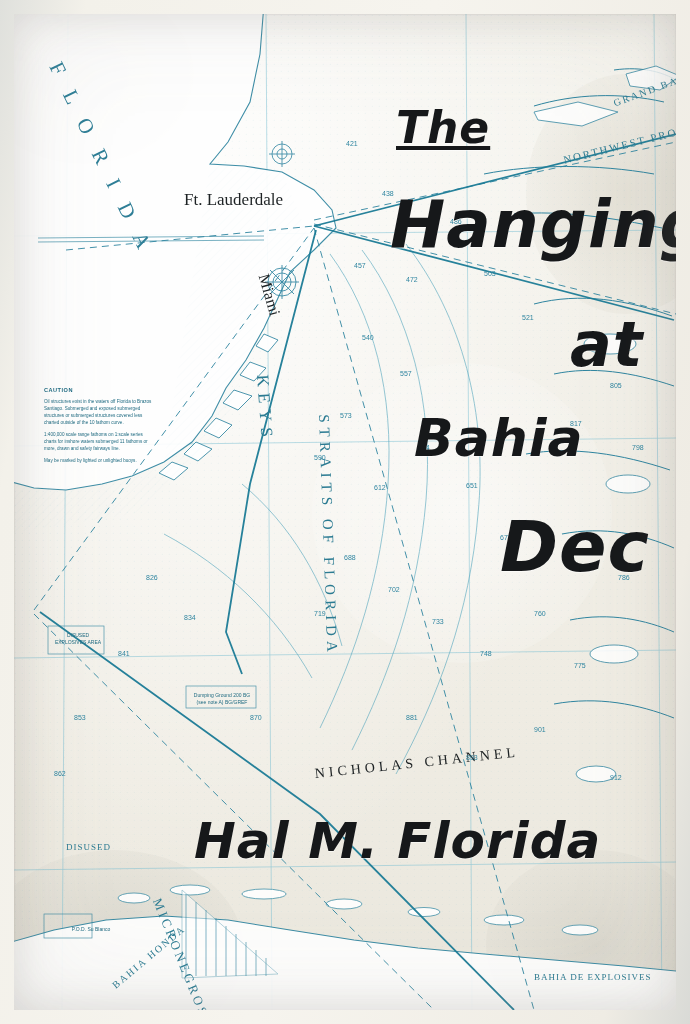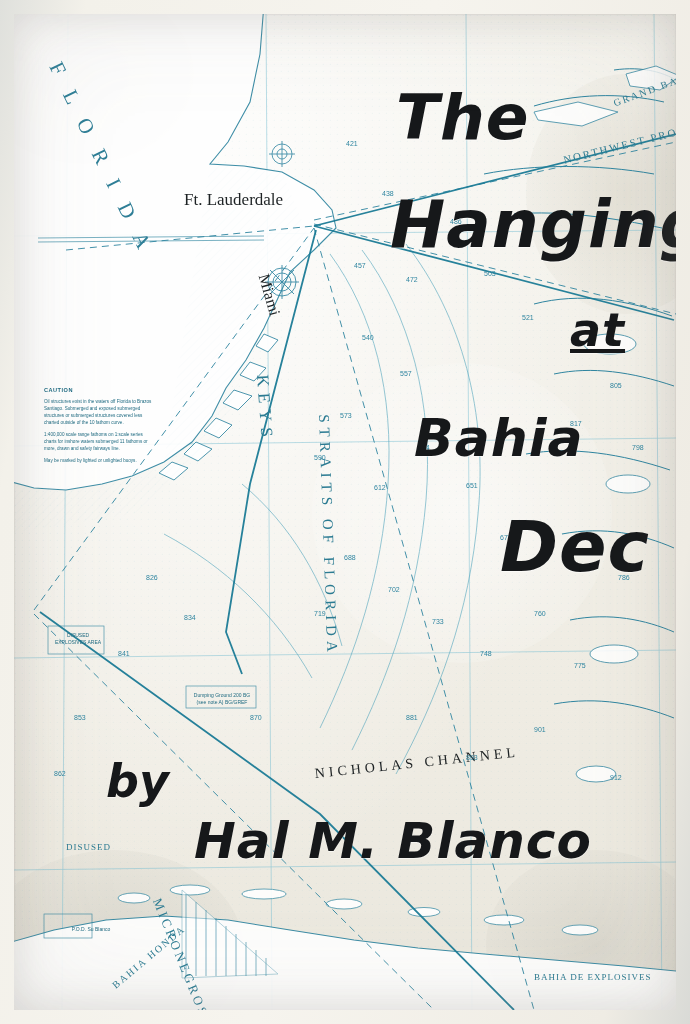--- a/index.html
+++ b/index.html
@@ -64,23 +64,23 @@
   .title-word {
     position: absolute;
     color: #16181a;
     font-family: "DejaVu Sans", sans-serif;
     font-weight: 700;
     letter-spacing: 1px;
     line-height: 1;
     white-space: nowrap;
     text-shadow: 0 1px 0 rgba(255,255,255,0.55);
   }
-  .t-the     { left: 382px; top: 72px;  font-size: 63px; font-style: italic; }
+  .t-the     { left: 382px; top: 92px;  font-size: 44px; font-style: italic; text-decoration: underline; }
   .t-hanging { left: 376px; top: 178px; font-size: 66px; font-style: italic; }
-  .t-at      { left: 556px; top: 293px; font-size: 46px; font-style: italic; text-decoration: underline; }
+  .t-at      { left: 556px; top: 300px; font-size: 62px; font-style: italic; }
   .t-bahia   { left: 400px; top: 398px; font-size: 52px; font-style: italic; }
   .t-mar     { left: 486px; top: 498px; font-size: 70px; font-style: italic; }
 
   .byline {
     position: absolute;
     left: 92px;
     top: 740px;
     font-family: "DejaVu Sans", sans-serif;
     font-weight: 700;
     font-style: italic;
@@ -414,19 +414,18 @@
       <span class="sounding" style="left:596px;top:760px">912</span>
     </div>
 
     <div class="type-layer">
       <div class="title-word t-the">The</div>
       <div class="title-word t-hanging">Hanging</div>
       <div class="title-word t-at">at</div>
       <div class="title-word t-bahia">Bahia</div>
       <div class="title-word t-mar">Dec</div>
 
-      <div class="byline">by</div>
-      <div class="author">Hal M. Blanco</div>
+      <div class="author">Hal M. Florida</div>
     </div>
 
     <div class="vignette"></div>
   </div>
 </div>
 
 </body></html>

